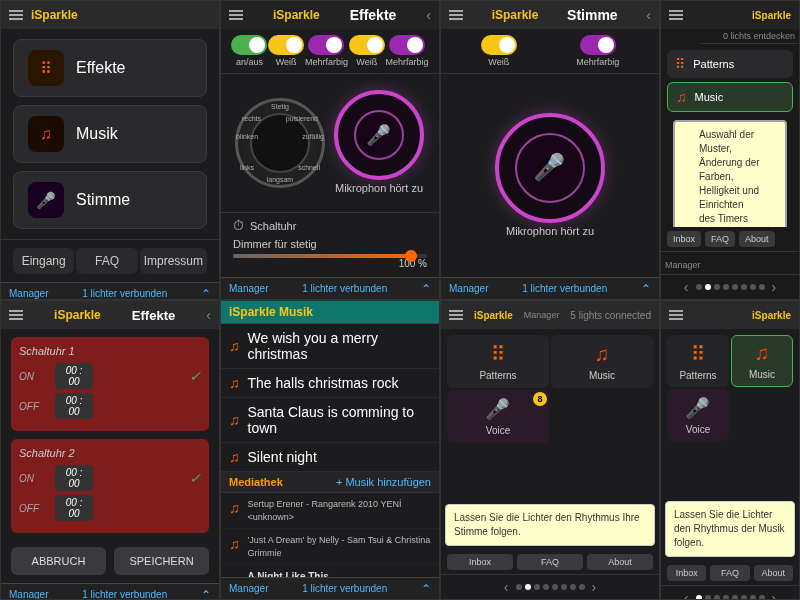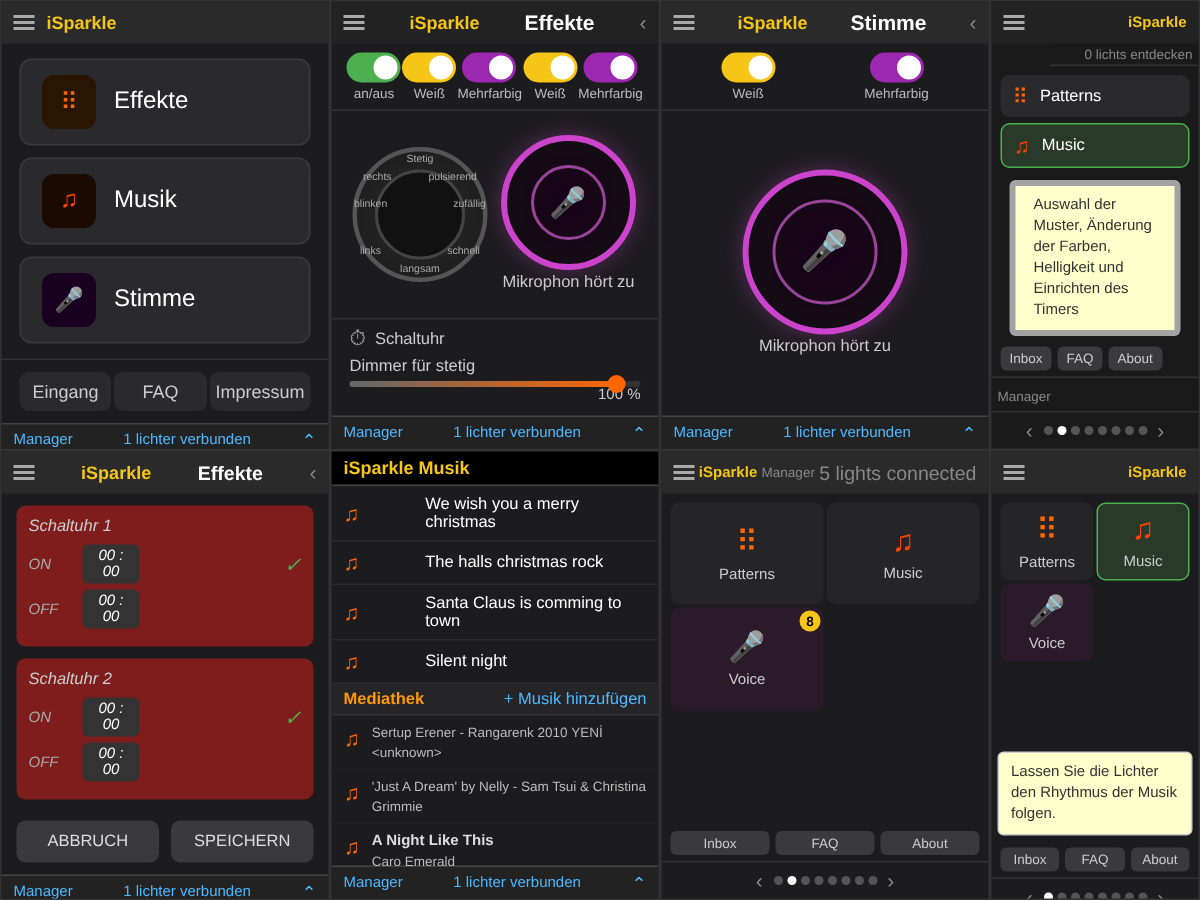--- a/index.html
+++ b/index.html
@@ -348,23 +348,23 @@
       font-size: 14px;
     }
 
     .preview-item .pi-label {
       color: #fff;
       font-size: 11px;
     }
 
     .tooltip-box {
       background: #ffffcc;
-      border: 4px solid #a3a3a3;
+      border: 2px solid #a3a3a3;
       border-radius: 4px;
-      padding: 6px 12px;
+      padding: 6px 24px;
       color: #333;
       font-size: 10px;
       line-height: 1.4;
       margin: 4px 6px;
     }
 
     .mini-buttons {
       display: flex;
       gap: 4px;
       padding: 4px 6px;
@@ -483,21 +483,21 @@
 
     
     .panel-6 {
       background: #1c1c1e;
       border: 1px solid #333;
       display: flex;
       flex-direction: column;
     }
 
     .musik-header {
-      background: #000000;
+      background: #0f766e;
       padding: 4px 8px;
       border-bottom: 1px solid #444;
       display: flex;
       align-items: center;
       justify-content: space-between;
     }
 
     .musik-title {
       color: #f5c518;
       font-size: 12px;
@@ -517,23 +517,22 @@
       cursor: pointer;
     }
 
     .track-icon {
       font-size: 14px;
       color: #ff6600;
     }
 
     .track-name {
       color: #fff;
-      font-size: 11px;
+      font-size: 14px;
       flex: 1;
-      margin-left: 36px;
     }
 
     .mediathek-header {
       display: flex;
       align-items: center;
       justify-content: space-between;
       padding: 4px 8px;
       background: #252527;
       border-bottom: 1px solid #333;
     }
@@ -1041,37 +1040,38 @@
 
 <div class="panel panel-7">
   <div class="panel-header">
     <div class="hamburger">
         <span></span>
         <span></span>
         <span></span>
       </div>
     <span class="logo" style="font-size:10px;">iSparkle</span>
     <span style="color:#888; font-size:9px;">Manager</span>
-    <span style="color:#888; font-size:13px;">5 lights connected</span>
+    <span style="color:#888; font-size:10px;">5 lights connected</span>
   </div>
   <div class="app-icons-grid">
     <div class="app-icon-item">
       <span class="aii-icon" style="color:#ff6600;">⠿</span>
       <span class="aii-label">Patterns</span>
     </div>
     <div class="app-icon-item">
       <span class="aii-icon" style="color:#ff4400;">♫</span>
       <span class="aii-label">Music</span>
     </div>
     <div class="app-icon-item voice-item rel">
       <div class="badge-num">8</div>
       <span class="aii-icon" style="color:#dd44ff;">🎤</span>
       <span class="aii-label">Voice</span>
     </div>
   </div>
+  <div class="tooltip-overlay">Lassen Sie die Lichter den Rhythmus Ihre Stimme folgen.</div>
   <div class="small-footer-btns">
     <div class="sfb">Inbox</div>
     <div class="sfb">FAQ</div>
     <div class="sfb">About</div>
   </div>
   <div class="dots-row">
     <span class="nav-arrow">‹</span>
     <div class="dot"></div>
     <div class="dot active"></div>
     <div class="dot"></div>

